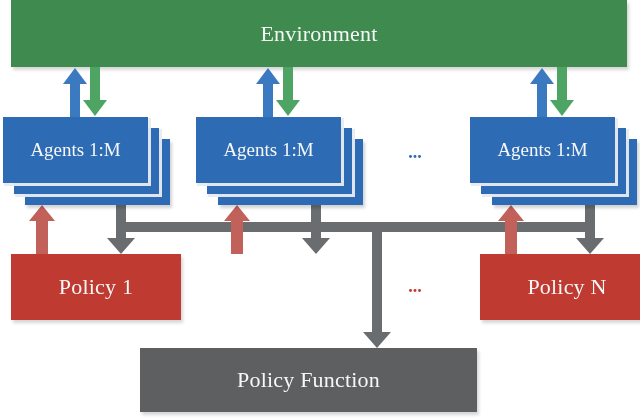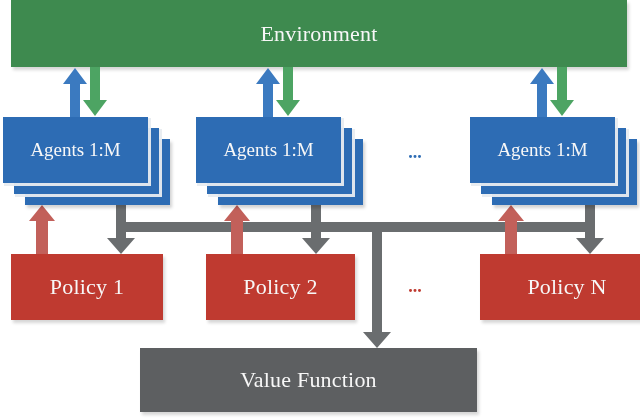--- a/index.html
+++ b/index.html
@@ -33,21 +33,21 @@
   }
   .stack .back  { left: 22px; top: 22px; box-shadow: 2px 3px 3px rgba(0,0,0,0.18); }
   .stack .mid   { left: 11px; top: 11px; box-shadow: 2px 2px 0 1px rgba(232,236,240,0.95); }
   .stack .front {
     left: 0; top: 0;
     display: flex; align-items: center; justify-content: center;
     color: var(--text, #f7f7f7); font-size: 19px;
     box-shadow: 2px 2px 0 1px rgba(232,236,240,0.95);
   }
   .policy { background: var(--policy, #bf3a30); top: 254px; height: 66px; }
-  .p1 { left: 11px;  width: 152px; }
+  .p1 { left: 11px;  width: 170px; }
   .p2 { left: 206px; width: 149px; }
   .pn { left: 480px; width: 174px; }
 
   
   .shaft { position: absolute; }
   .shaft.agentc  { background: var(--arrow_blue, #3b7ac0); }
   .shaft.envc    { background: var(--arrow_green, #4da463); }
   .shaft.policyc { background: var(--arrow_red, #c2605a); }
   .shaft.grayc   { background: var(--connector, #6a6d6f); }
 
@@ -130,26 +130,23 @@
     <div class="layer front">
       <span>Agents 1:M</span>
     </div>
   </div>
 
   <div class="ellipsis blue">...</div>
 
   <div class="box policy p1">
     <span>Policy 1</span>
   </div>
-  <div class="box policy p2">
-    <span>Policy 2</span>
-  </div>
   <div class="box policy pn">
     <span>Policy N</span>
   </div>
 
   <div class="ellipsis red">...</div>
 
   <div class="box vf">
-    <span>Value Function</span>
+    <span>Policy Function</span>
   </div>
 
 </div>
 
 </body></html>

